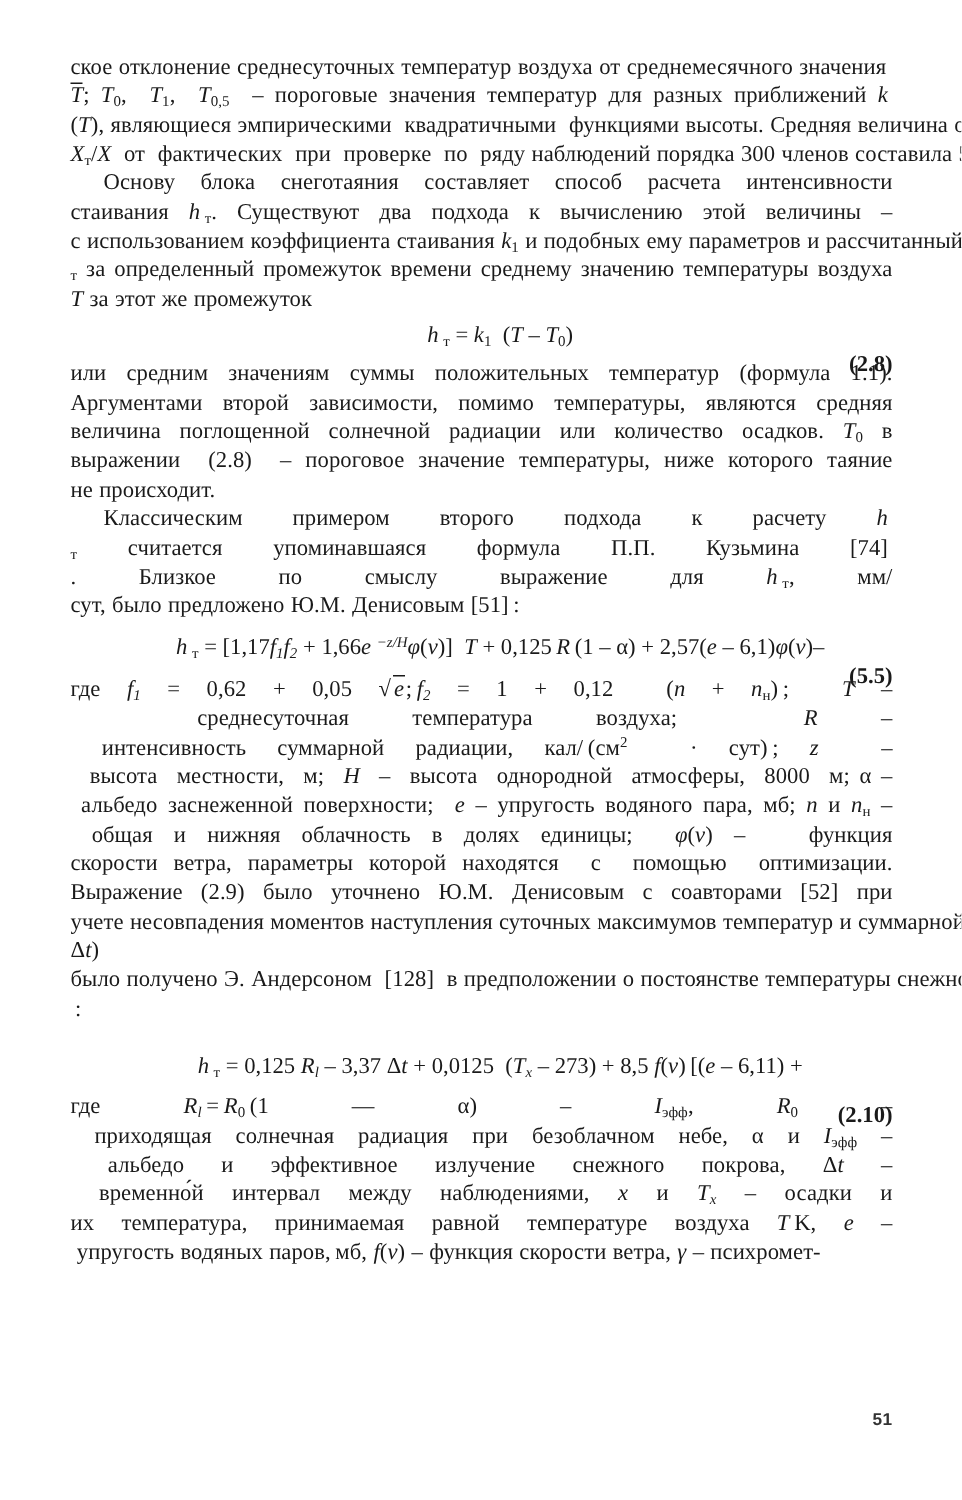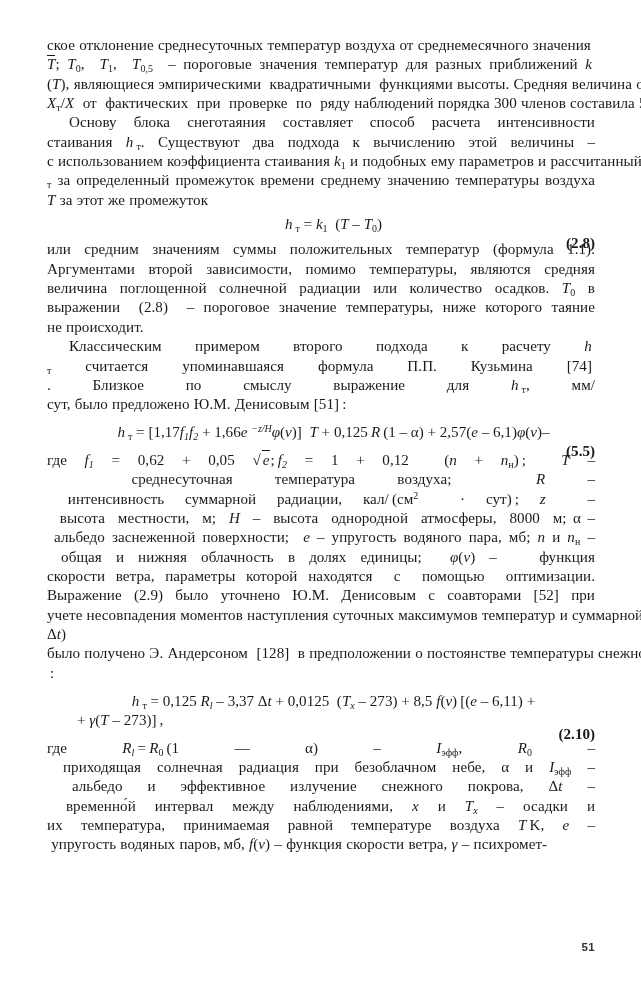--- a/index.html
+++ b/index.html
@@ -118,23 +118,22 @@
 
     <p class="para indent">Классическим&nbsp;примером&nbsp;второго&nbsp;подхода&nbsp;к&nbsp;расчету&nbsp;<i>h</i> <sub class="up">т</sub>&nbsp;считается&nbsp;упоминавшаяся&nbsp;формула&nbsp;П.П.&nbsp;Кузьмина&nbsp;[74]<span class="spacer-sm"></span>.&nbsp;Близкое&nbsp;по&nbsp;смыслу&nbsp;выражение для&nbsp;<i>h</i> <sub class="up">т</sub>,&nbsp;мм/сут,&nbsp;было&nbsp;предложено&nbsp;Ю.М.&nbsp;Денисовым&nbsp;[51]<span class="spacer-sm"></span>:</p>
 
     <div class="formula" style="margin-top:8px;margin-bottom:8px;">
       <span class="fline fl1"><i>h</i> <sub class="up">т</sub>&nbsp;=&nbsp;[1,17<i>f</i><sub class="sub-i">1</sub><i>f</i><sub class="sub-i">2</sub>&nbsp;+&nbsp;1,66<i>e</i>&nbsp;<sup><i>−z/H</i></sup><i>φ</i>(<i>v</i>)]&nbsp;&nbsp;<i>T</i>&nbsp;+&nbsp;0,125 <i>R</i> (1&nbsp;–&nbsp;α)&nbsp;+&nbsp;2,57(<i>e</i>&nbsp;–&nbsp;6,1)<i>φ</i>(<i>v</i>)–</span>
       <span class="eqno" style="top:19.35px;">(5.5)</span>
     </div>
 
     <p class="para">где&nbsp;<i>f</i><sub class="sub-i">1</sub>&nbsp;=&nbsp;0,62&nbsp;+&nbsp;0,05&nbsp;<span class="radic">√</span><span class="sqrt"><i>e</i></span>; <i>f</i><sub class="sub-i">2</sub>&nbsp;=&nbsp;1&nbsp;+&nbsp;0,12&nbsp;&nbsp;(<i>n</i>&nbsp;+&nbsp;<i>n</i><sub class="up">н</sub>)<span class="spacer-sm"></span>;&nbsp;&nbsp;<i>T</i>&nbsp;–&nbsp;&nbsp;среднесуточная&nbsp;температура&nbsp;воздуха;&nbsp;&nbsp;<i>R</i>&nbsp;–&nbsp;интенсивность&nbsp;суммарной&nbsp;радиации,&nbsp;кал/ (см<sup>2</sup>&nbsp;&nbsp;·&nbsp;сут)<span class="spacer-sm"></span>; <i>z</i>&nbsp;&nbsp;–&nbsp;&nbsp;высота&nbsp;&nbsp;местности,&nbsp;&nbsp;м;&nbsp;&nbsp;<i>H</i>&nbsp;&nbsp;–&nbsp;&nbsp;высота&nbsp;&nbsp;однородной&nbsp;&nbsp;атмосферы,&nbsp;&nbsp;8000&nbsp;&nbsp;м; α&nbsp;–&nbsp;альбедо&nbsp;заснеженной&nbsp;поверхности;&nbsp;&nbsp;<i>e</i>&nbsp;–&nbsp;упругость&nbsp;водяного&nbsp;пара,&nbsp;мб; <i>n</i>&nbsp;и&nbsp;<i>n</i><sub class="up">н</sub>&nbsp;–&nbsp;общая&nbsp;и&nbsp;нижняя&nbsp;облачность&nbsp;в&nbsp;долях&nbsp;единицы;&nbsp;&nbsp;<i>φ</i>(<i>v</i>)&nbsp;–&nbsp;&nbsp;&nbsp;функция скорости&nbsp;ветра,&nbsp;параметры&nbsp;которой&nbsp;находятся&nbsp;&nbsp;с&nbsp;&nbsp;помощью&nbsp;&nbsp;оптимизации. Выражение&nbsp;(2.9)&nbsp;было&nbsp;уточнено&nbsp;Ю.М.&nbsp;Денисовым&nbsp;с&nbsp;соавторами&nbsp;[52]&nbsp;при учете&nbsp;несовпадения&nbsp;моментов&nbsp;наступления&nbsp;суточных&nbsp;максимумов&nbsp;температур&nbsp;и&nbsp;суммарной&nbsp;радиации,&nbsp;за&nbsp;счет&nbsp;ряда&nbsp;допущений&nbsp;относительно&nbsp;функции&nbsp;(),&nbsp;а&nbsp;также&nbsp;введения&nbsp;связи&nbsp;суточной&nbsp;амплитуды&nbsp;температуры&nbsp;воздуха&nbsp;с&nbsp;высотой&nbsp;&nbsp;и&nbsp;облачностью.&nbsp;Аналогичное&nbsp;выражение&nbsp;для&nbsp;&nbsp;&nbsp;&nbsp;(в&nbsp;мм/Δ<i>t</i>) было&nbsp;получено&nbsp;Э.&nbsp;Андерсоном&nbsp;&nbsp;[128]&nbsp;&nbsp;в&nbsp;предположении&nbsp;о&nbsp;постоянстве&nbsp;температуры&nbsp;снежного&nbsp;покрова&nbsp;(273&nbsp;)<span class="spacer-sm"></span>:</p>
 
-    <div class="formula" style="margin-top:9px;margin-bottom:8px;">
+    <div class="formula" style="margin-top:19px;margin-bottom:8px;">
       <span class="fline fl1"><i>h</i> <sub class="up">т</sub>&nbsp;=&nbsp;0,125&nbsp;<i>R</i><sub class="sub-i">l</sub>&nbsp;–&nbsp;3,37&nbsp;Δ<i>t</i>&nbsp;+&nbsp;0,0125&nbsp;&nbsp;(<i>T<sub class="sub-i">x</sub></i>&nbsp;–&nbsp;273)&nbsp;+&nbsp;8,5&nbsp;<i>f</i>(<i>v</i>) [(<i>e</i>&nbsp;–&nbsp;6,11)&nbsp;+</span>
-      <span class="fline fl2">+&nbsp;<i>γ</i>(<i>T</i>&nbsp;–&nbsp;273)] ,</span>
       <span class="eqno" style="top:33px;">(2.10)</span>
     </div>
 
     <p class="para">где&nbsp;<i>R<sub class="sub-i">l</sub></i> = <i>R</i><sub>0</sub> (1&nbsp;—&nbsp;α)&nbsp;–&nbsp;<i>I</i><sub class="up">эфф</sub>,&nbsp;<i>R</i><sub>0</sub>&nbsp;–&nbsp;приходящая&nbsp;солнечная&nbsp;радиация&nbsp;при&nbsp;безоблачном&nbsp;небе,&nbsp;α&nbsp;и&nbsp;<i>I</i><sub class="up">эфф</sub>&nbsp;–&nbsp;альбедо&nbsp;и&nbsp;эффективное&nbsp;излучение&nbsp;снежного&nbsp;покрова,&nbsp;Δ<i>t</i>&nbsp;–&nbsp;временно́й&nbsp;интервал&nbsp;между&nbsp;наблюдениями,&nbsp;<i>x</i>&nbsp;и&nbsp;<i>T<sub class="sub-i">x</sub></i>&nbsp;–&nbsp;осадки&nbsp;и их&nbsp;температура,&nbsp;принимаемая&nbsp;равной&nbsp;температуре&nbsp;воздуха&nbsp;<i>T</i> <span class="up">K</span>,&nbsp;<i>e</i>&nbsp;–&nbsp;упругость&nbsp;водяных&nbsp;паров, мб,&nbsp;<i>f</i>(<i>v</i>)&nbsp;–&nbsp;функция&nbsp;скорости&nbsp;ветра,&nbsp;<i>γ</i>&nbsp;–&nbsp;психромет-</p>
 
   </div>
 
   <div class="pagenum">51</div>
 
 </div>

